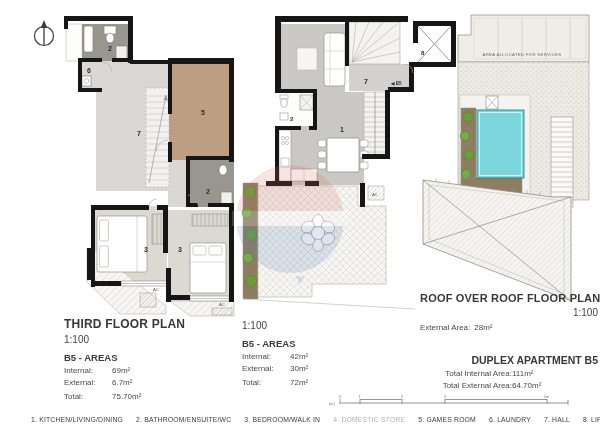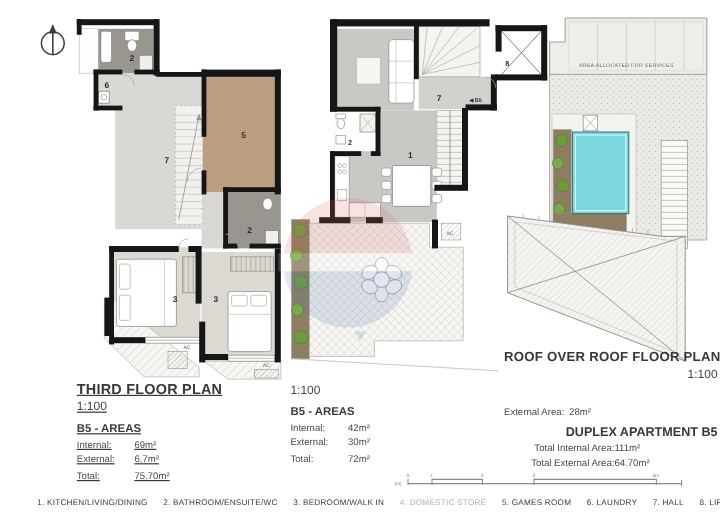--- a/index.html
+++ b/index.html
@@ -9,22 +9,22 @@
   .drawing{position:absolute;left:0;top:0;}
   
   .tb{position:absolute;}
   .tb-title{font-size:12px;font-weight:bold;letter-spacing:.2px;color:#383838;white-space:nowrap;}
   .tb-roof-title{font-size:11px;}
   .tb-scale{font-size:10px;margin-top:3px;color:#444;}
   .tb-head{font-size:9.5px;font-weight:bold;margin-top:7px;color:#3c3c3c;}
   .tb-row{font-size:8px;margin-top:3px;display:flex;color:#4a4a4a;}
   .tb-row .lab{width:48px;flex:none;}
   .tb-row.wide .lab{width:92px;}
-  .tb-ext{margin-top:21px;}
-  .summary-head{font-size:10.5px;font-weight:bold;margin-top:6px;color:#383838;}
+  .tb-ext{margin-top:5px;}
+  .summary-head{font-size:10.5px;font-weight:bold;margin-top:22px;color:#383838;}
   
   .legend{position:absolute;left:31px;top:416px;width:560px;display:flex;gap:13px;
           font-size:6.8px;letter-spacing:.2px;color:#3a3a3a;white-space:nowrap;}
   .legend .muted{color:#b3b1ac;}
 </style>
 </head>
 <body>
 
 <div class="sheet">
 
@@ -421,21 +421,21 @@
       <text x="329" y="404.5">(m)</text>
       <text x="338.8" y="397.5">0</text>
       <text x="358.8" y="397.5">1</text>
       <text x="400.8" y="397.5">2</text>
       <text x="443.8" y="397.5">3</text>
       <text x="544" y="397.5">5m</text>
     </g>
   </g>
 </svg>
 
-  <div class="tb" style="left:64px;top:317px;width:170px;text-decoration:underline;">
+  <div class="tb" style="left:64px;top:317px;width:170px;">
     <div class="tb-title">THIRD FLOOR PLAN</div>
     <div class="tb-scale">1:100</div>
     <div class="tb-head">B5 - AREAS</div>
     <div class="tb-row">
       <span class="lab">Internal:</span>
       <span>69m²</span>
     </div>
     <div class="tb-row">
       <span class="lab">External:</span>
       <span>6.7m²</span>

